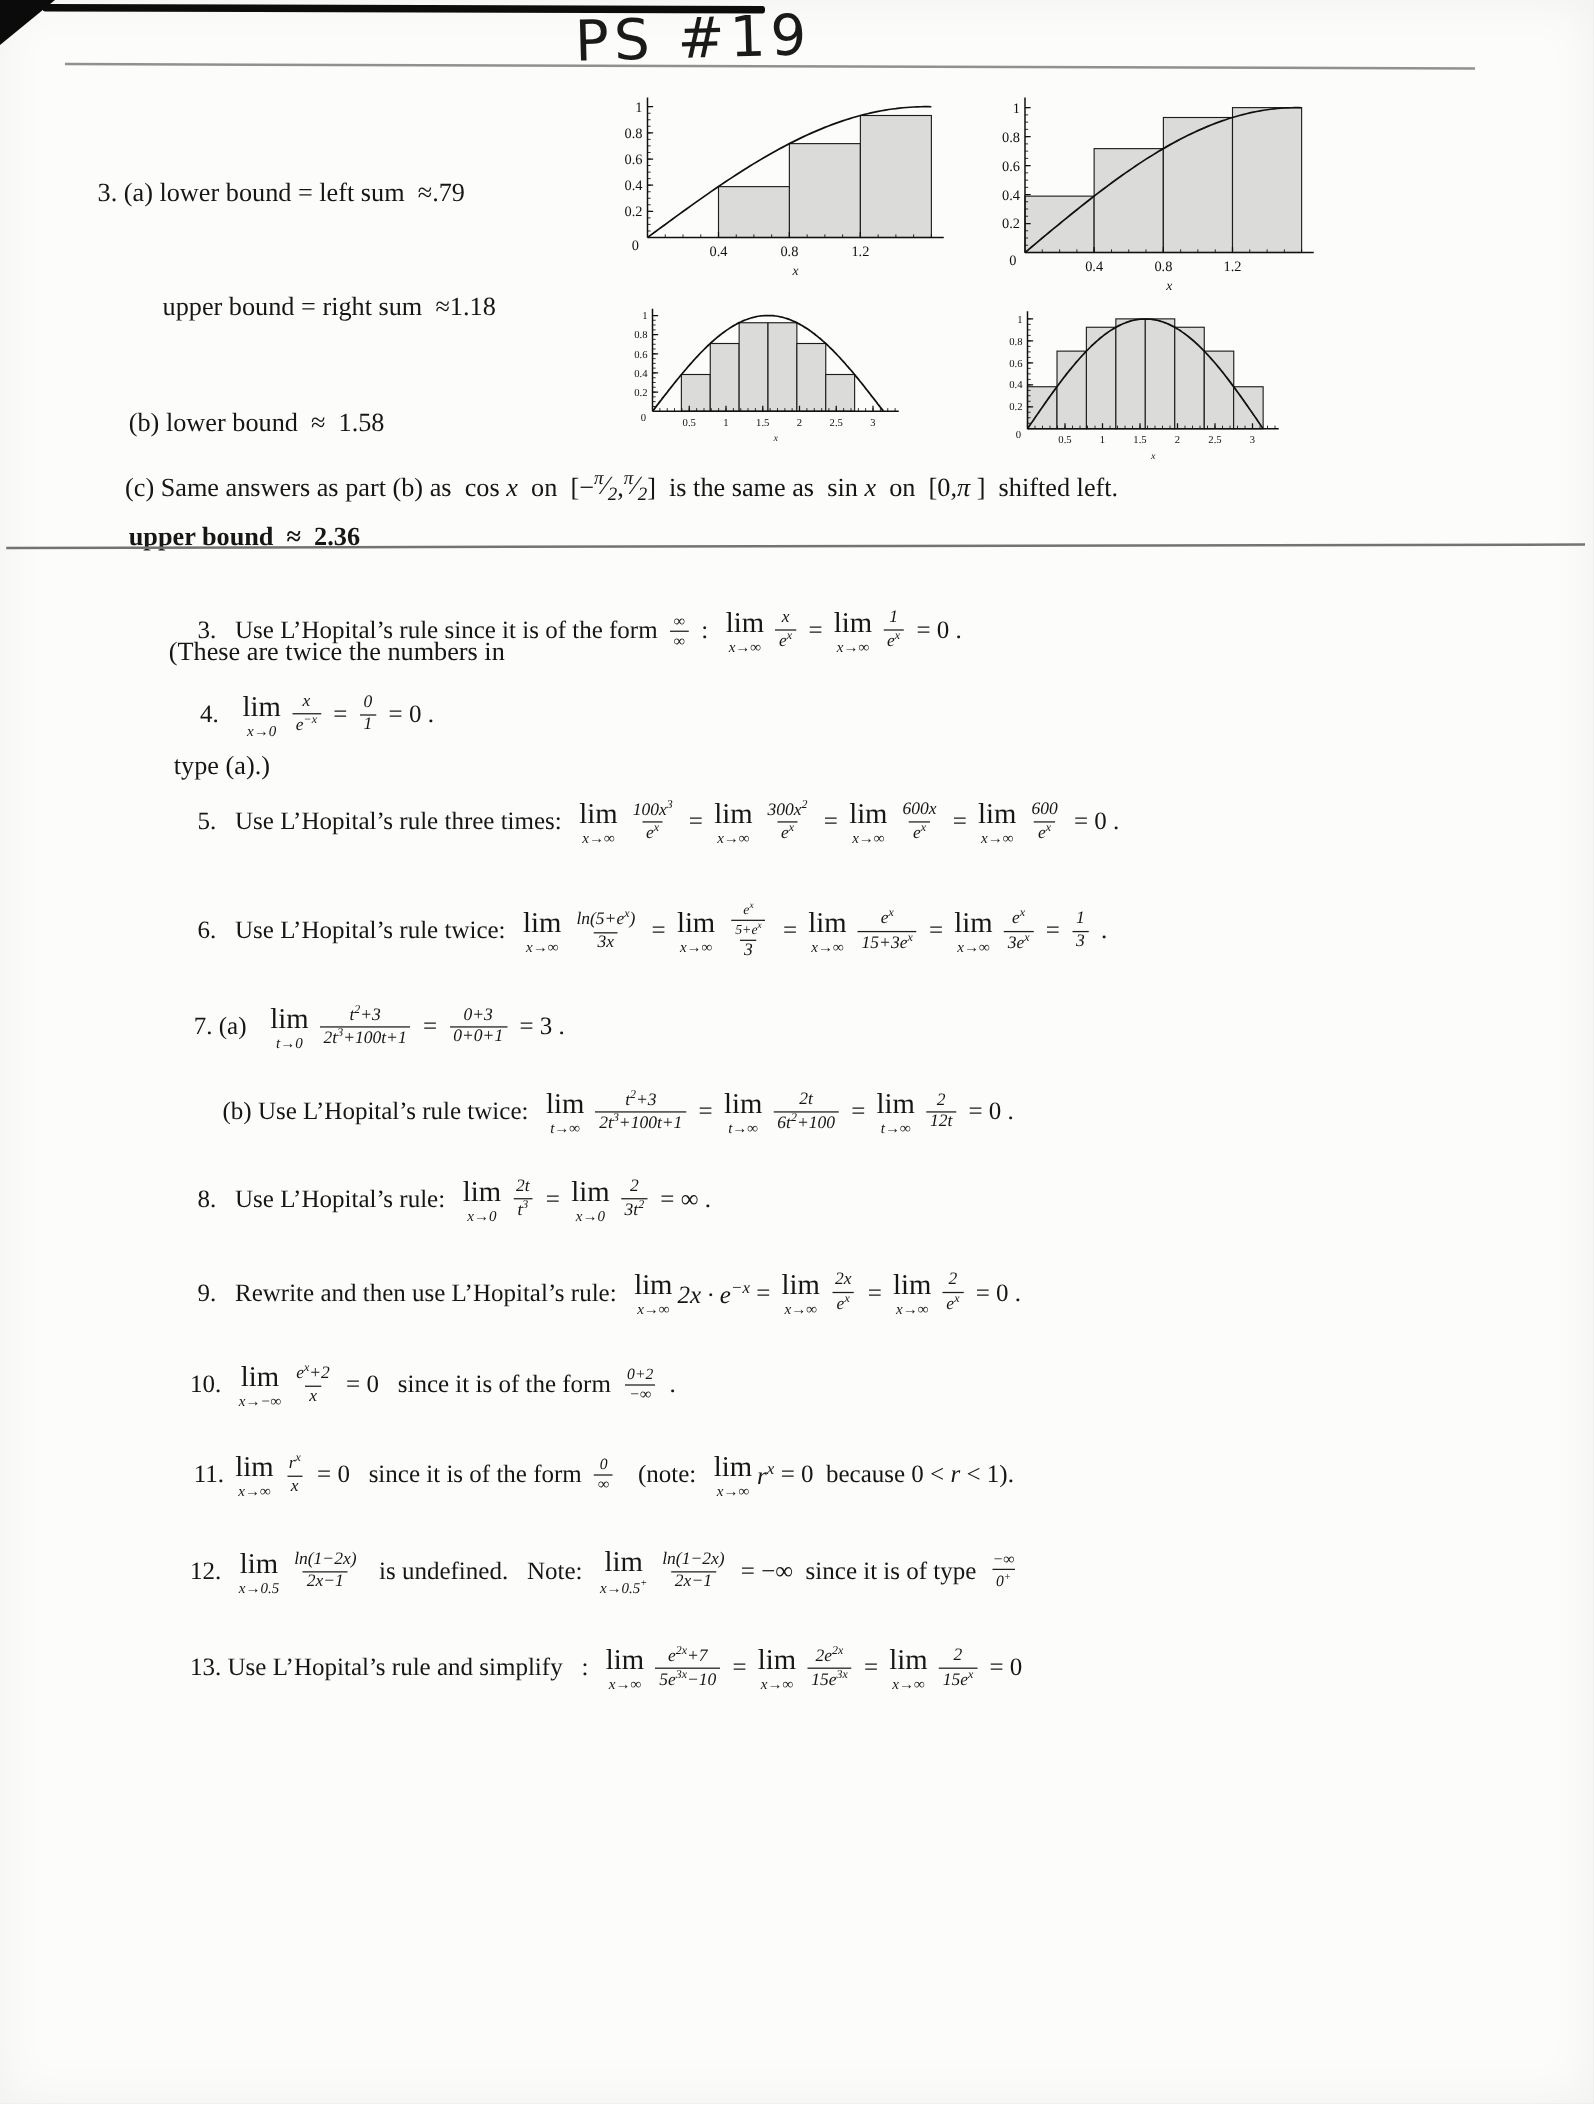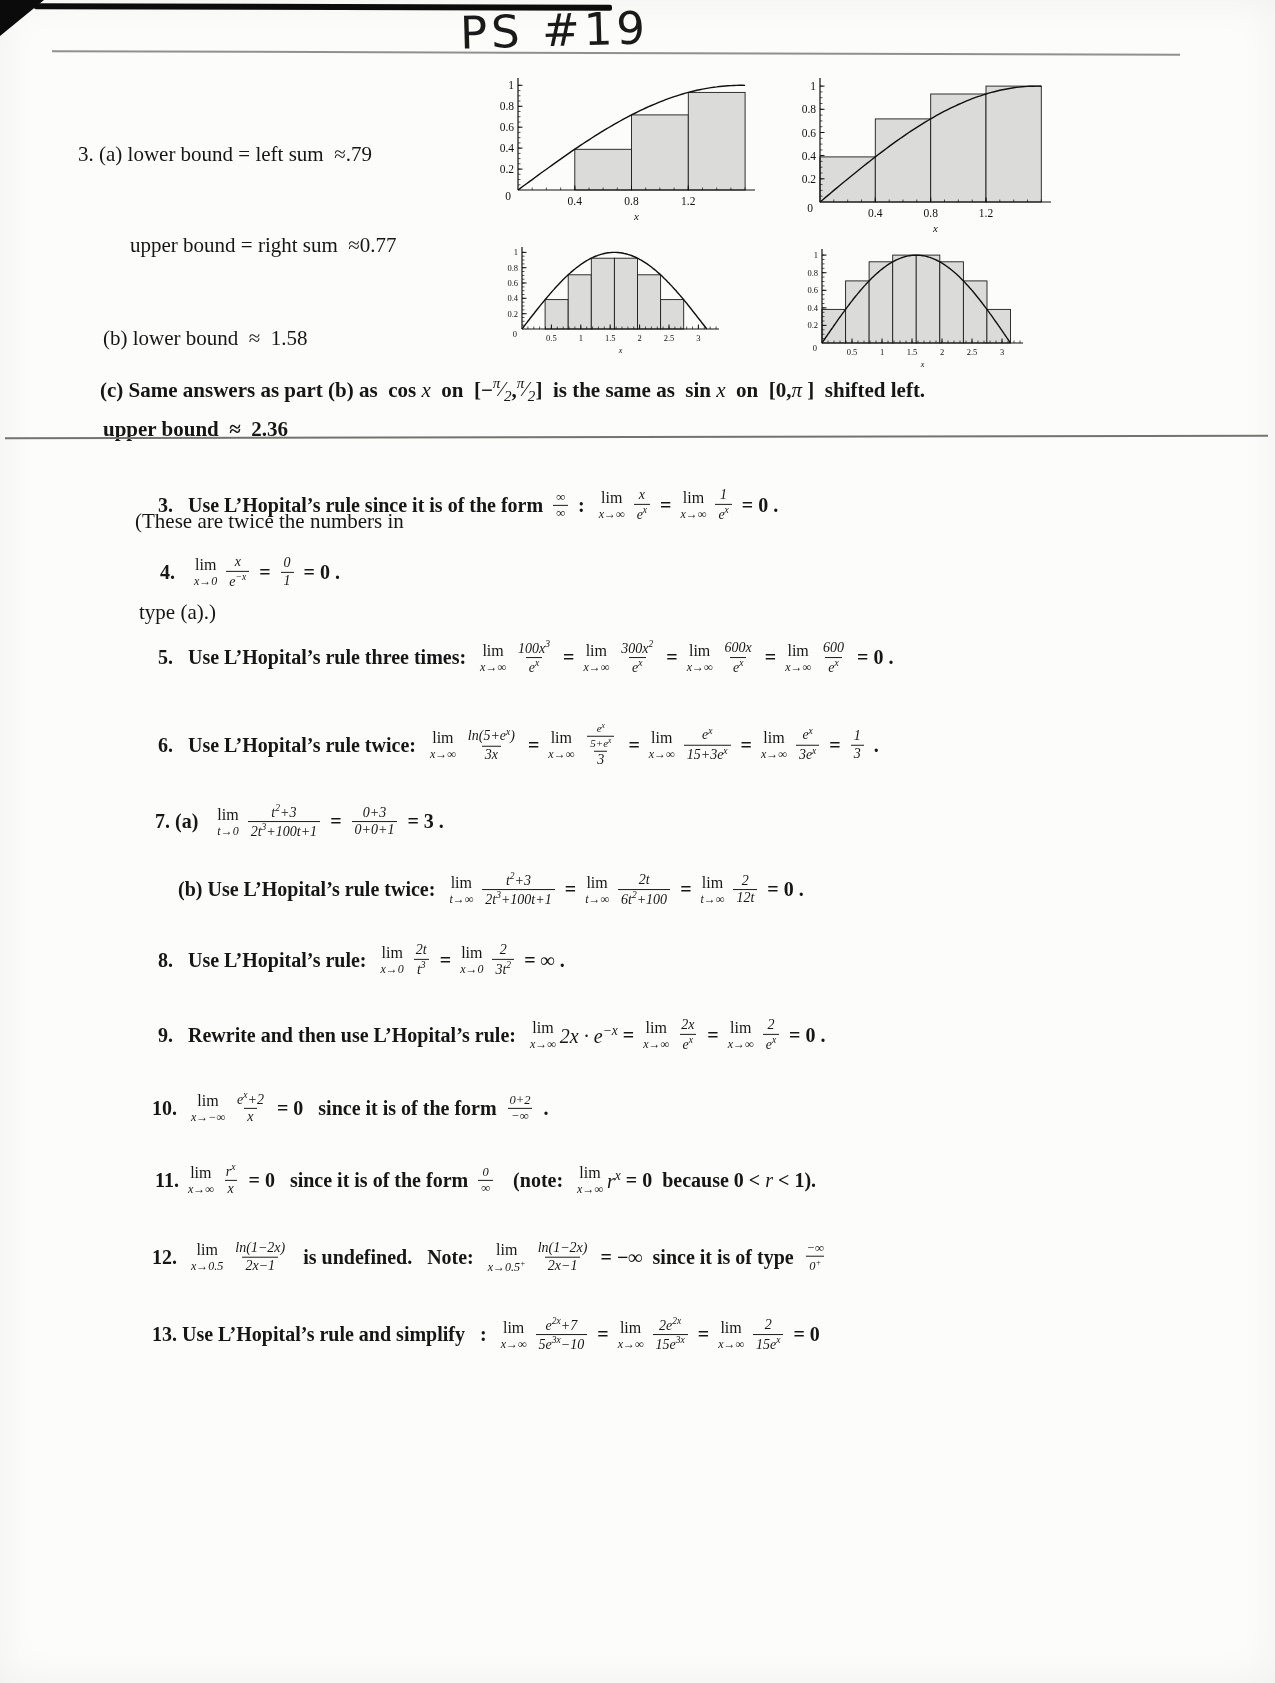--- a/index.html
+++ b/index.html
@@ -12,25 +12,25 @@
   .handwritten-title{position:absolute;left:460px;top:4px;font-family:"DejaVu Sans",sans-serif;
         font-size:45px;letter-spacing:4px;transform:rotate(-1.6deg);color:#1a1a1a;}
   .rule-top{position:absolute;left:52px;top:52px;width:1128px;height:2px;background:#90908e;transform:rotate(0.18deg);}
   .rule-mid{position:absolute;left:5px;top:436px;width:1263px;height:2px;background:#73736f;transform:rotate(-0.12deg);}
 
   .text-block{position:absolute;font-size:21px;line-height:1.45;white-space:pre;}
   .text-block .ln{display:block;}
 
   .math-line{position:absolute;display:flex;align-items:center;font-size:20px;white-space:pre;
         transform:translateY(-50%);}
-  .tok-r{white-space:pre;font-weight:bold;}
+  .tok-r{white-space:pre;}
   .tok-m{white-space:pre;font-style:italic;}
   .tok-m sup,.tok-r sup,.frac-num sup,.frac-den sup,.lim-sub sup{font-size:68%;}
   .tok-lim{display:inline-flex;flex-direction:column;align-items:center;margin:0 4px;line-height:1;}
-  .lim-top{font-size:16px;}
+  .lim-top{font-size:23px;}
   .lim-sub{font-size:12px;font-style:italic;margin-top:2px;}
   .tok-frac{display:inline-flex;flex-direction:column;align-items:center;vertical-align:middle;
         margin:0 5px;font-size:14px;line-height:1.2;font-style:italic;}
   .tok-frac .frac-num{padding:0 3px;}
   .tok-frac .frac-den{border-top:1.2px solid #1c1c1c;padding:0 3px;}
   .tok-frac.small{font-size:12.5px;}
   .tok-frac .tok-frac{margin:0 1px;font-size:11px;}
   .tok-df{display:inline-block;font-style:italic;}
   .tok-df sup{font-size:72%;}
   .tok-df sub{font-size:72%;}
@@ -44,21 +44,21 @@
 
   <div class="corner-artifact"></div>
   <div class="topbar-artifact"></div>
 
   <div class="handwritten-title">PS #19</div>
 
   <div class="rule-top"></div>
 
   <div class="text-block" style="left:78px;top:78px;">
     <span class="ln">3. (a) lower bound = left sum  ≈.79</span>
-    <span class="ln" style="margin-left:52px;">upper bound = right sum  ≈0.77</span>
+    <span class="ln" style="margin-left:52px;">upper bound = right sum  ≈1.18</span>
   </div>
 
   <div class="chart" style="left:486px;top:72px;">
       <svg width="274" height="150" viewBox="0 0 274 150">
         <rect x="88.8" y="77.3" width="56.8" height="40.7" fill="#dbdbd9" stroke="#1c1c1c" stroke-width="0.9"></rect>
         <rect x="145.5" y="42.9" width="56.8" height="75.1" fill="#dbdbd9" stroke="#1c1c1c" stroke-width="0.9"></rect>
         <rect x="202.3" y="20.4" width="56.8" height="97.6" fill="#dbdbd9" stroke="#1c1c1c" stroke-width="0.9"></rect>
         <path d="M32.0 118.0L34.8 115.9L37.7 113.8L40.5 111.7L43.4 109.6L46.2 107.6L49.0 105.5L51.9 103.4L54.7 101.3L57.5 99.3L60.4 97.2L63.2 95.2L66.1 93.1L68.9 91.1L71.7 89.1L74.6 87.1L77.4 85.1L80.3 83.1L83.1 81.1L85.9 79.2L88.8 77.2L91.6 75.3L94.4 73.4L97.3 71.5L100.1 69.7L103.0 67.8L105.8 66.0L108.6 64.2L111.5 62.4L114.3 60.6L117.1 58.9L120.0 57.2L122.8 55.5L125.7 53.8L128.5 52.2L131.3 50.6L134.2 49.0L137.0 47.4L139.9 45.9L142.7 44.4L145.5 42.9L148.4 41.5L151.2 40.1L154.0 38.7L156.9 37.3L159.7 36.0L162.6 34.7L165.4 33.5L168.2 32.3L171.1 31.1L173.9 29.9L176.8 28.8L179.6 27.7L182.4 26.7L185.3 25.7L188.1 24.7L190.9 23.8L193.8 22.9L196.6 22.0L199.5 21.2L202.3 20.4L205.1 19.7L208.0 19.0L210.8 18.3L213.7 17.7L216.5 17.1L219.3 16.6L222.2 16.1L225.0 15.6L227.8 15.2L230.7 14.9L233.5 14.5L236.4 14.2L239.2 14.0L242.0 13.8L244.9 13.6L247.7 13.5L250.6 13.4L253.4 13.3L256.2 13.3L259.1 13.4" fill="none" stroke="#101010" stroke-width="1.4"></path>
         <line x1="32" y1="118" x2="269" y2="118" stroke="#101010" stroke-width="1.2"></line>
         <line x1="32" y1="118" x2="32" y2="6" stroke="#101010" stroke-width="1.2"></line>

